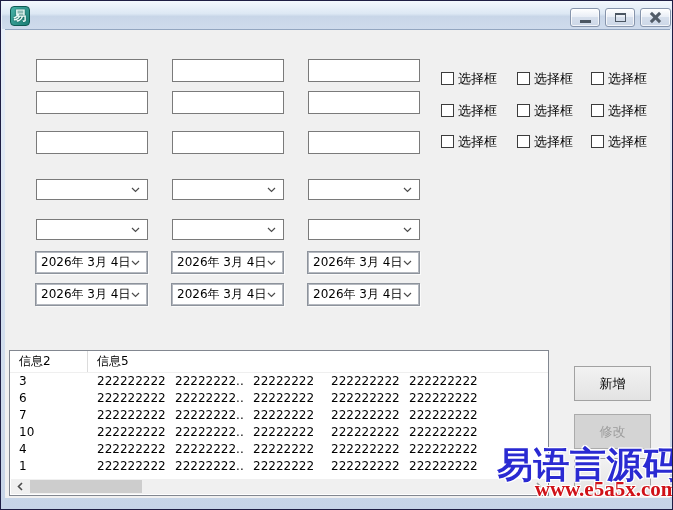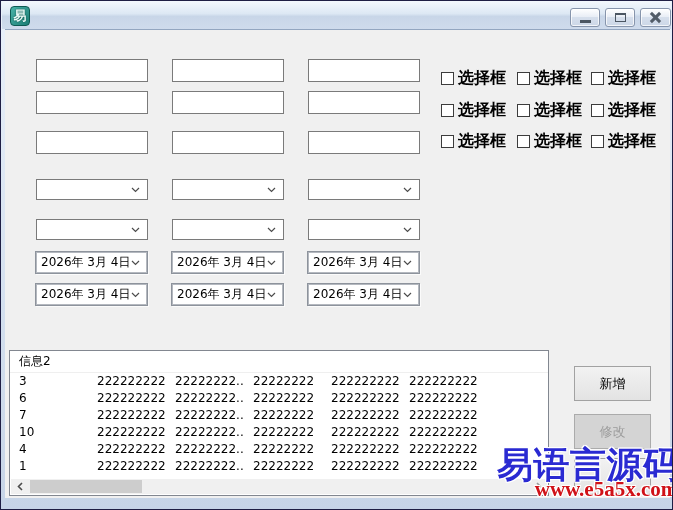--- a/index.html
+++ b/index.html
@@ -24,21 +24,21 @@
   .glyph-x::before,.glyph-x::after { content:""; position:absolute; left:-1px; top:4px; width:13px; height:3px; background:#525c68; }
   .glyph-x::before { transform:rotate(45deg); } .glyph-x::after { transform:rotate(-45deg); }
   
   #client { position:absolute; left:4px; top:28px; width:665px; height:469px; background:#f0f0f0;
             border-top:1px solid #93a6c0; }
   
   .tf { position:absolute; width:112px; height:23px; border:1px solid #7a7a7a; background:#fff;
         font:12px "DejaVu Sans",sans-serif; padding:0 4px; outline:none; }
   .cb { position:absolute; display:flex; align-items:center; gap:4px; height:15px; cursor:default; }
   .cbbox { width:13px; height:13px; border:1px solid #3c3c3c; background:#fff; flex:none; }
-  .cblabel { font-size:16px; color:#000; white-space:nowrap;font-weight:bold; }
+  .cblabel { font-size:13px; color:#000; white-space:nowrap; }
   .combo { position:absolute; width:112px; height:21px; background:#fff; border:1px solid #7a7a7a;
            display:flex; align-items:center; }
   .combo .chev, .date .chev { margin-left:auto; margin-right:7px; display:flex; }
   .date { position:absolute; width:113px; height:23px; background:#fff;
           border:1px solid #8d939c; box-shadow:inset 0 0 0 1px #b4b8bf, 1px 1px 0 #fbfbfb;
           display:flex; align-items:center; font-size:12px; padding-left:5px; white-space:nowrap; }
   
   #table { position:absolute; left:8px; top:349px; width:540px; height:146px; background:#fff;
            border:1px solid #828790; overflow:hidden; }
   #thead { display:flex; height:22px; border-bottom:1px solid #efefef; }
@@ -234,20 +234,21 @@
           <svg width="9" height="6" viewBox="0 0 9 6">
             <path d="M1 1 L4.5 4.5 L8 1" fill="none" stroke="#4c4c4c" stroke-width="1.2"></path>
           </svg>
         </div>
       </div>
     </div>
 
   <div id="table">
     <div id="thead">
         <div class="th">信息2</div>
+        <div class="th">信息5</div>
       </div>
     <div id="tbody">
         <div class="tr">
           <div class="td">3</div>
           <div class="td">222222222</div>
           <div class="td">22222222...</div>
           <div class="td">22222222</div>
           <div class="td">222222222</div>
           <div class="td">2222222222</div>
           <div class="td"></div>

